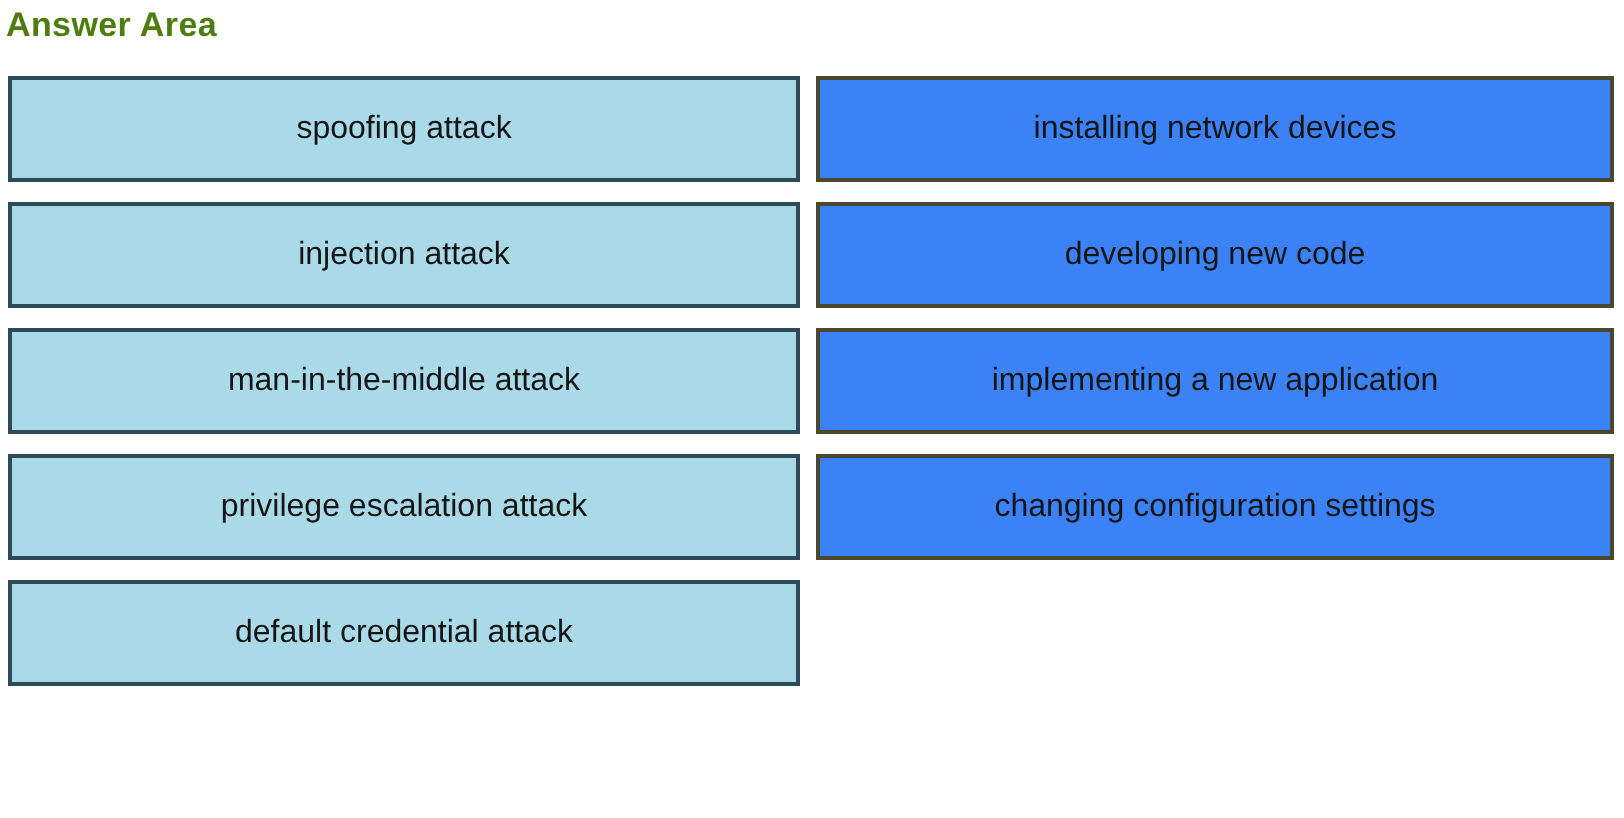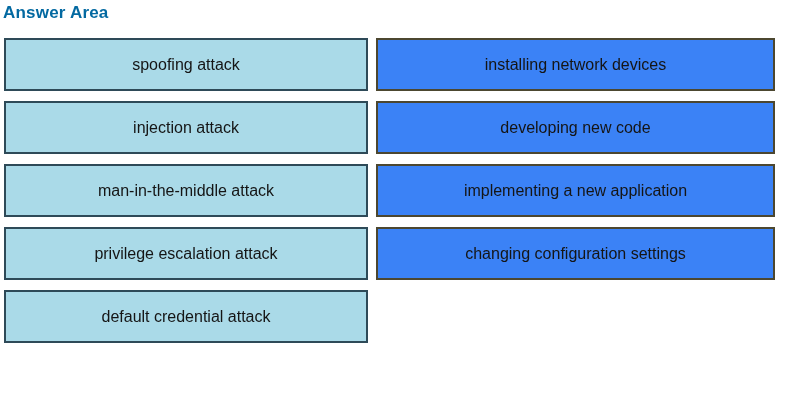--- a/index.html
+++ b/index.html
@@ -14,36 +14,36 @@
     background: #ffffff;
     font-family: "Liberation Sans", sans-serif;
     overflow: hidden;
   }
   .title {
     position: absolute;
     left: 3px;
     top: 3px;
     font-size: 17px;
     font-weight: bold;
-    color: #0369a1;
+    color: #4d7c0f;
     letter-spacing: 0.2px;
   }
   .columns {
     position: absolute;
     left: 4px;
     top: 38px;
     display: flex;
     gap: 8px;
   }
   .col {
     display: flex;
     flex-direction: column;
     gap: 10px;
   }
-  .col-left  { width: 364px; }
+  .col-left  { width: 396px; }
   .col-right { width: 399px; }
   .box {
     box-sizing: border-box;
     height: 53px;
     display: flex;
     align-items: center;
     justify-content: center;
     font-size: 16px;
     color: #151515;
     text-align: center;

